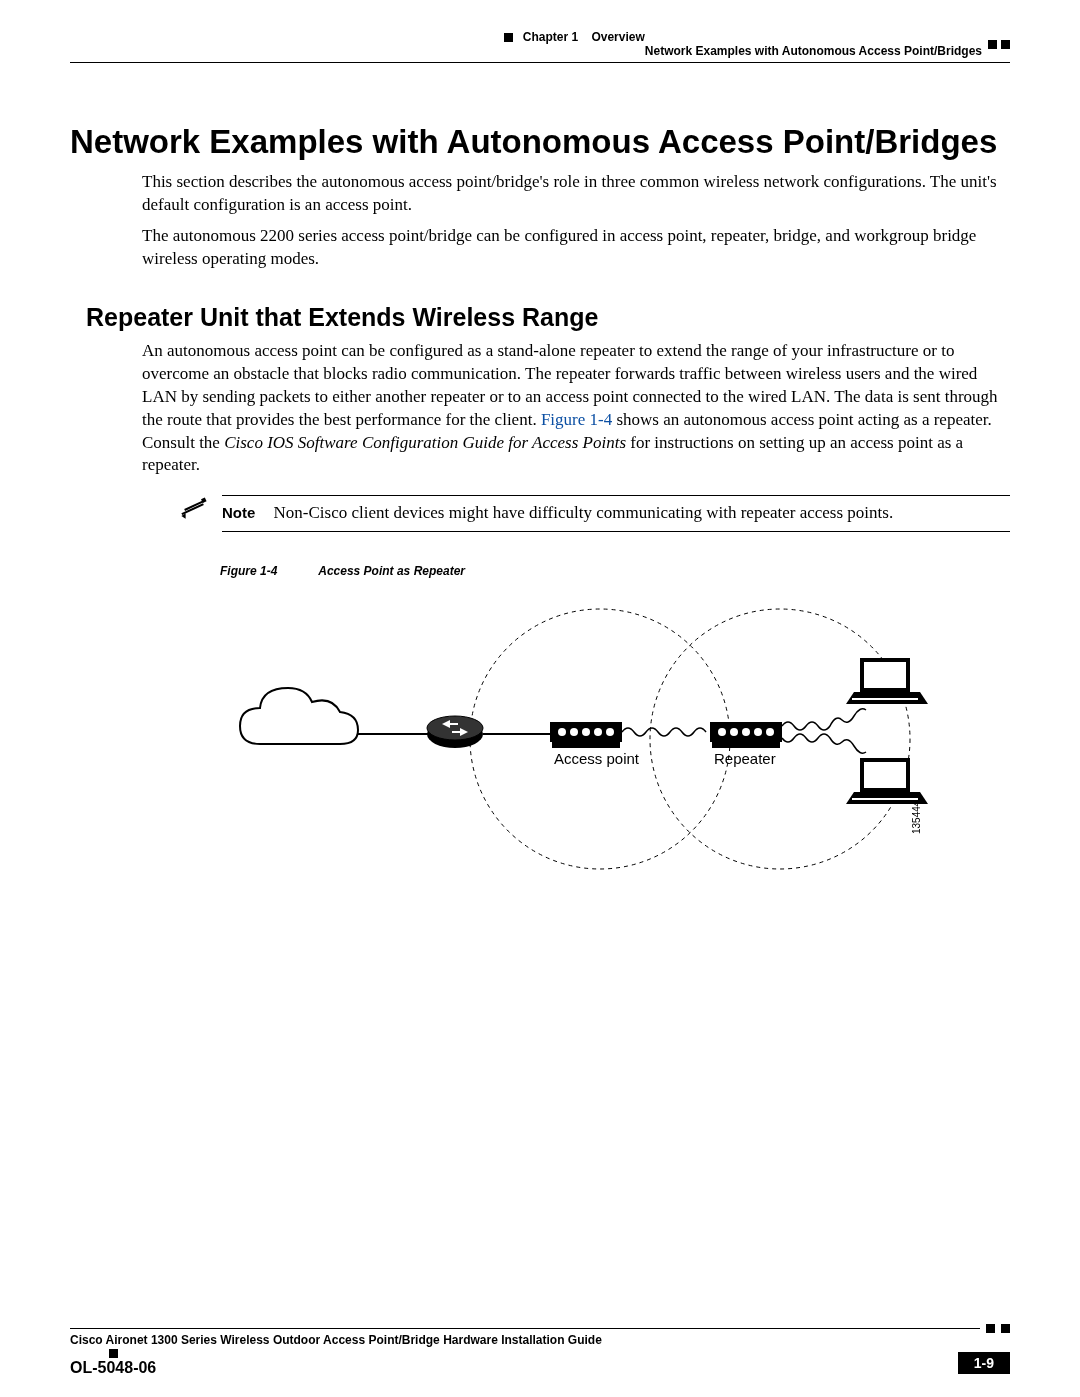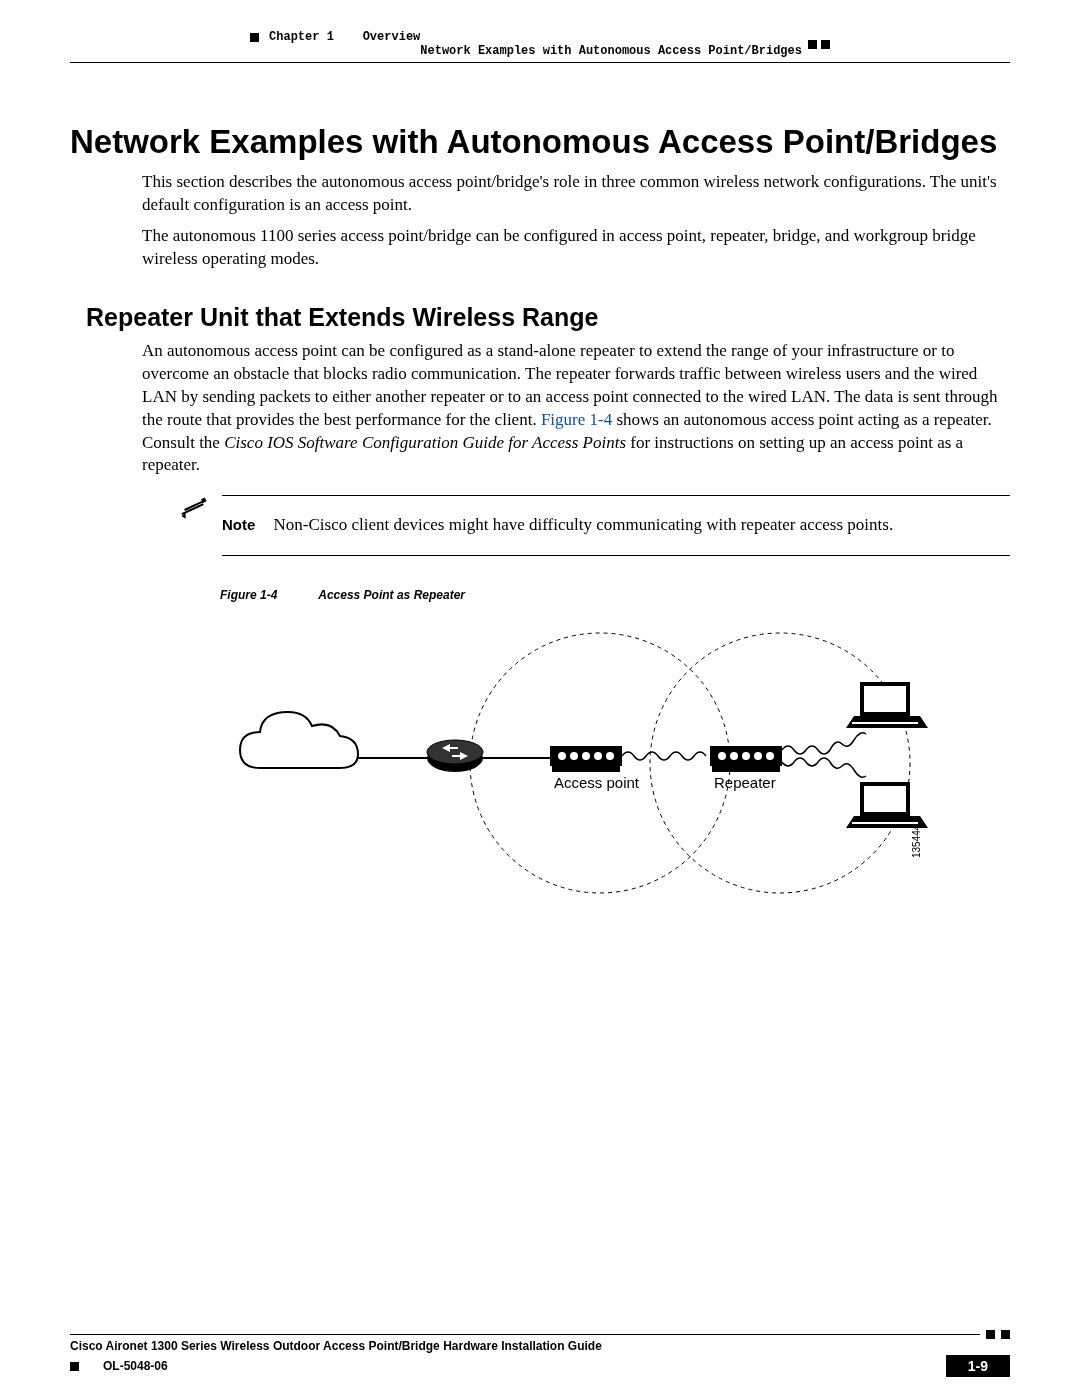--- a/index.html
+++ b/index.html
@@ -14,23 +14,23 @@
     box-sizing: border-box;
   }
   .page {
     padding: 30px 70px 30px 70px;
     box-sizing: border-box;
     position: relative;
     height: 100%;
   }
   .running-head {
     display: flex;
-    justify-content: center;
+    justify-content: flex-end;
     align-items: flex-start;
-    font-family: Liberation Mono, monospace;
+    font-family: Liberation Sans, sans-serif;
     font-weight: bold;
     font-size: 12px;
   }
   .running-head .rh-left {
     display: flex;
     align-items: center;
     gap: 10px;
   }
   .rh-square {
     width: 9px;
@@ -85,21 +85,21 @@
   }
   .note-icon {
     width: 28px;
     height: 28px;
     flex-shrink: 0;
   }
   .note-body {
     flex: 1;
     border-top: 1.5px solid #000;
     border-bottom: 1.5px solid #000;
-    padding: 18px 0;
+    padding: 6px 0;
     font-size: 17px;
     line-height: 1.35;
   }
   .note-body b { font-family: Arial, Helvetica, sans-serif; font-size: 15px; margin-right: 14px;}
   .fig-caption {
     font-family: Liberation Sans, sans-serif;
     font-style: italic;
     font-size: 12px;
     font-weight: bold;
     margin: 32px 0 26px 150px;
@@ -130,32 +130,33 @@
   }
   .footer-bottom {
     display: flex;
     justify-content: space-between;
     align-items: center;
     margin-top: 2px;
   }
   .footer-left {
     font-family: Arial, Helvetica, sans-serif;
     font-weight: bold;
-    font-size: 12px;
-    display: flex;
-    align-items: center;
-    gap: 24px;
+    font-size: 16px;
+    display: flex;
+    align-items: center;
+    gap: 1px;
+    flex-direction: column;
   }
   .page-num-box {
     background: #000;
     color: #fff;
     font-family: Arial, Helvetica, sans-serif;
     font-weight: bold;
     font-size: 14px;
-    padding: 3px 22px;
+    padding: 3px 16px;
   }
 </style>
 </head>
 <body>
 
 <div class="page">
 
   <div class="running-head">
     <div class="rh-left">
       <span class="rh-square"></span>
@@ -174,21 +175,21 @@
           <span class="rh-square"></span>
       </div>
     </div>
   </div>
   <hr class="chap-rule">
 
   <h1 class="main-title">Network Examples with Autonomous Access Point/Bridges</h1>
 
   <div class="body-indent">
     <p>This section describes the autonomous access point/bridge's role in three common wireless network configurations. The unit's default configuration is an access point.</p>
-    <p>The autonomous 1100 series access point/bridge can be configured in access point, repeater, bridge, and workgroup bridge wireless operating modes.</p>
+    <p>The autonomous 2200 series access point/bridge can be configured in access point, repeater, bridge, and workgroup bridge wireless operating modes.</p>
   </div>
 
   <h2 class="subhead">Repeater Unit that Extends Wireless Range</h2>
 
   <div class="body-indent">
     <p>
       <span>An autonomous access point can be configured as a stand-alone repeater to extend the range of your infrastructure or to overcome an obstacle that blocks radio communication. The repeater forwards traffic between wireless users and the wired LAN by sending packets to either another repeater or to an access point connected to the wired LAN. The data is sent through the route that provides the best performance for the client. </span>
       <span class="fig-ref">Figure 1-4</span>
       <span> shows an autonomous access point acting as a repeater. Consult the </span>
       <span class="italic">Cisco IOS Software Configuration Guide for Access Points</span>

